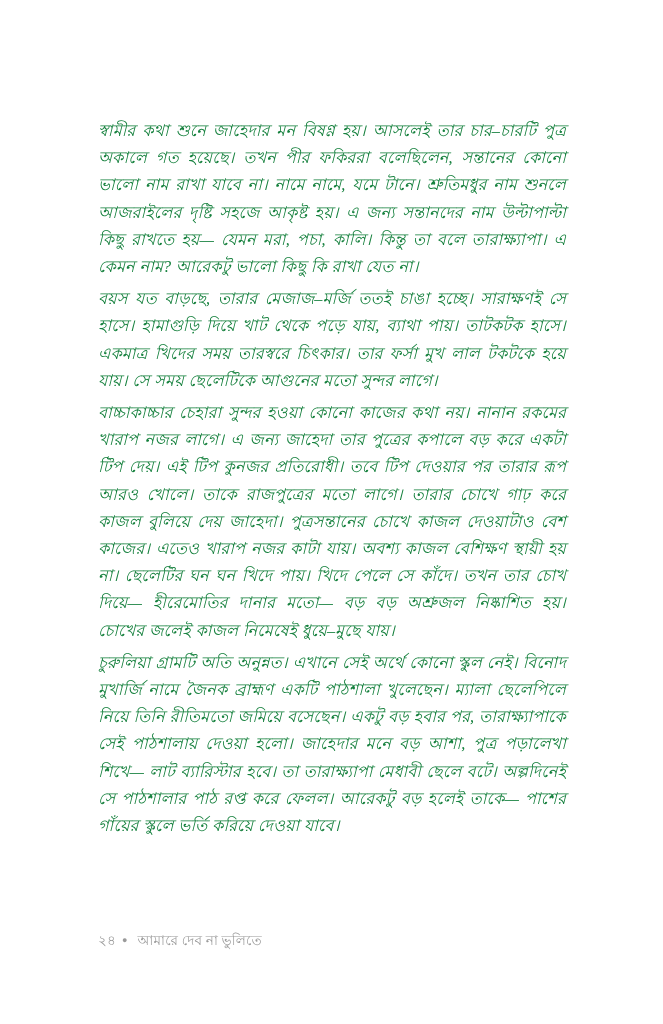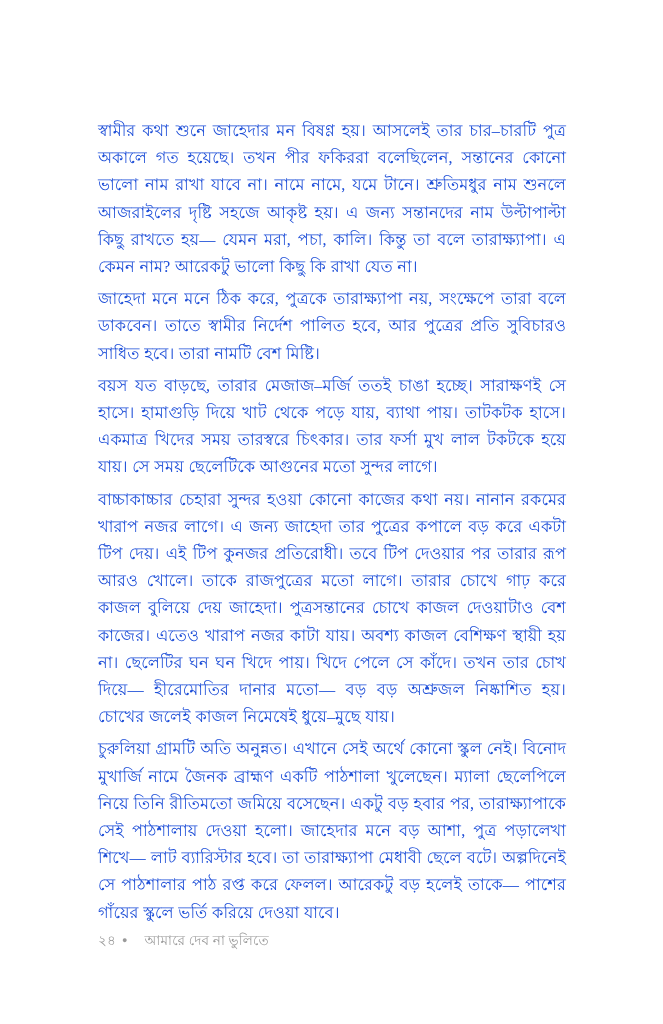--- a/index.html
+++ b/index.html
@@ -33,22 +33,23 @@
 
   .para {
     margin: 0 0 5px 0;
     padding: 0;
     text-align: justify;
     text-justify: inter-word;
     font-size: 16.2px;
     line-height: 27.2px;
     letter-spacing: 0.1px;
     word-spacing: 0.5px;
-    color: #1d4ed8;
+    color: #15803d;
     text-indent: 0;
+    font-style: italic;
   }
 
   .para:last-child {
     margin-bottom: 16px;
   }
 
   
 
   .footer {
     position: absolute;
@@ -67,31 +68,30 @@
     text-align: center;
   }
 
   .footer .sep {
     margin: 0 6px 0 0;
     font-size: 9px;
     vertical-align: 2px;
   }
 
   .footer .book-title {
-    margin-left: 11px;
+    margin-left: 4px;
   }
 </style>
 </head>
 <body>
 
 <div class="page">
 
   <div class="text-block">
     <p class="para">স্বামীর কথা শুনে জাহেদার মন বিষণ্ণ হয়। আসলেই তার চার–চারটি পুত্র অকালে গত হয়েছে। তখন পীর ফকিররা বলেছিলেন, সন্তানের কোনো ভালো নাম রাখা যাবে না। নামে নামে, যমে টানে। শ্রুতিমধুর নাম শুনলে আজরাইলের দৃষ্টি সহজে আকৃষ্ট হয়। এ জন্য সন্তানদের নাম উল্টাপাল্টা কিছু রাখতে হয়— যেমন মরা, পচা, কালি। কিন্তু তা বলে তারাক্ষ্যাপা। এ কেমন নাম? আরেকটু ভালো কিছু কি রাখা যেত না।</p>
-    <p class="para">জাহেদা মনে মনে ঠিক করে, পুত্রকে তারাক্ষ্যাপা নয়, সংক্ষেপে তারা বলে ডাকবেন। তাতে স্বামীর নির্দেশ পালিত হবে, আর পুত্রের প্রতি সুবিচারও সাধিত হবে। তারা নামটি বেশ মিষ্টি।</p>
     <p class="para">বয়স যত বাড়ছে, তারার মেজাজ–মর্জি ততই চাঙা হচ্ছে। সারাক্ষণই সে হাসে। হামাগুড়ি দিয়ে খাট থেকে পড়ে যায়, ব্যাথা পায়। তাটকটক হাসে। একমাত্র খিদের সময় তারস্বরে চিৎকার। তার ফর্সা মুখ লাল টকটকে হয়ে যায়। সে সময় ছেলেটিকে আগুনের মতো সুন্দর লাগে।</p>
     <p class="para">বাচ্চাকাচ্চার চেহারা সুন্দর হওয়া কোনো কাজের কথা নয়। নানান রকমের খারাপ নজর লাগে। এ জন্য জাহেদা তার পুত্রের কপালে বড় করে একটা টিপ দেয়। এই টিপ কুনজর প্রতিরোধী। তবে টিপ দেওয়ার পর তারার রূপ আরও খোলে। তাকে রাজপুত্রের মতো লাগে। তারার চোখে গাঢ় করে কাজল বুলিয়ে দেয় জাহেদা। পুত্রসন্তানের চোখে কাজল দেওয়াটাও বেশ কাজের। এতেও খারাপ নজর কাটা যায়। অবশ্য কাজল বেশিক্ষণ স্থায়ী হয় না। ছেলেটির ঘন ঘন খিদে পায়। খিদে পেলে সে কাঁদে। তখন তার চোখ দিয়ে— হীরেমোতির দানার মতো— বড় বড় অশ্রুজল নিষ্কাশিত হয়। চোখের জলেই কাজল নিমেষেই ধুয়ে–মুছে যায়।</p>
     <p class="para">চুরুলিয়া গ্রামটি অতি অনুন্নত। এখানে সেই অর্থে কোনো স্কুল নেই। বিনোদ মুখার্জি নামে জৈনক ব্রাহ্মণ একটি পাঠশালা খুলেছেন। ম্যালা ছেলেপিলে নিয়ে তিনি রীতিমতো জমিয়ে বসেছেন। একটু বড় হবার পর, তারাক্ষ্যাপাকে সেই পাঠশালায় দেওয়া হলো। জাহেদার মনে বড় আশা, পুত্র পড়ালেখা শিখে— লাট ব্যারিস্টার হবে। তা তারাক্ষ্যাপা মেধাবী ছেলে বটে। অল্পদিনেই সে পাঠশালার পাঠ রপ্ত করে ফেলল। আরেকটু বড় হলেই তাকে— পাশের গাঁয়ের স্কুলে ভর্তি করিয়ে দেওয়া যাবে।</p>
   </div>
 
   <div class="footer">
     <span class="page-number">২৪</span><span class="sep">●</span><span class="book-title">আমারে দেব না ভুলিতে</span>
   </div>
 
 </div>

